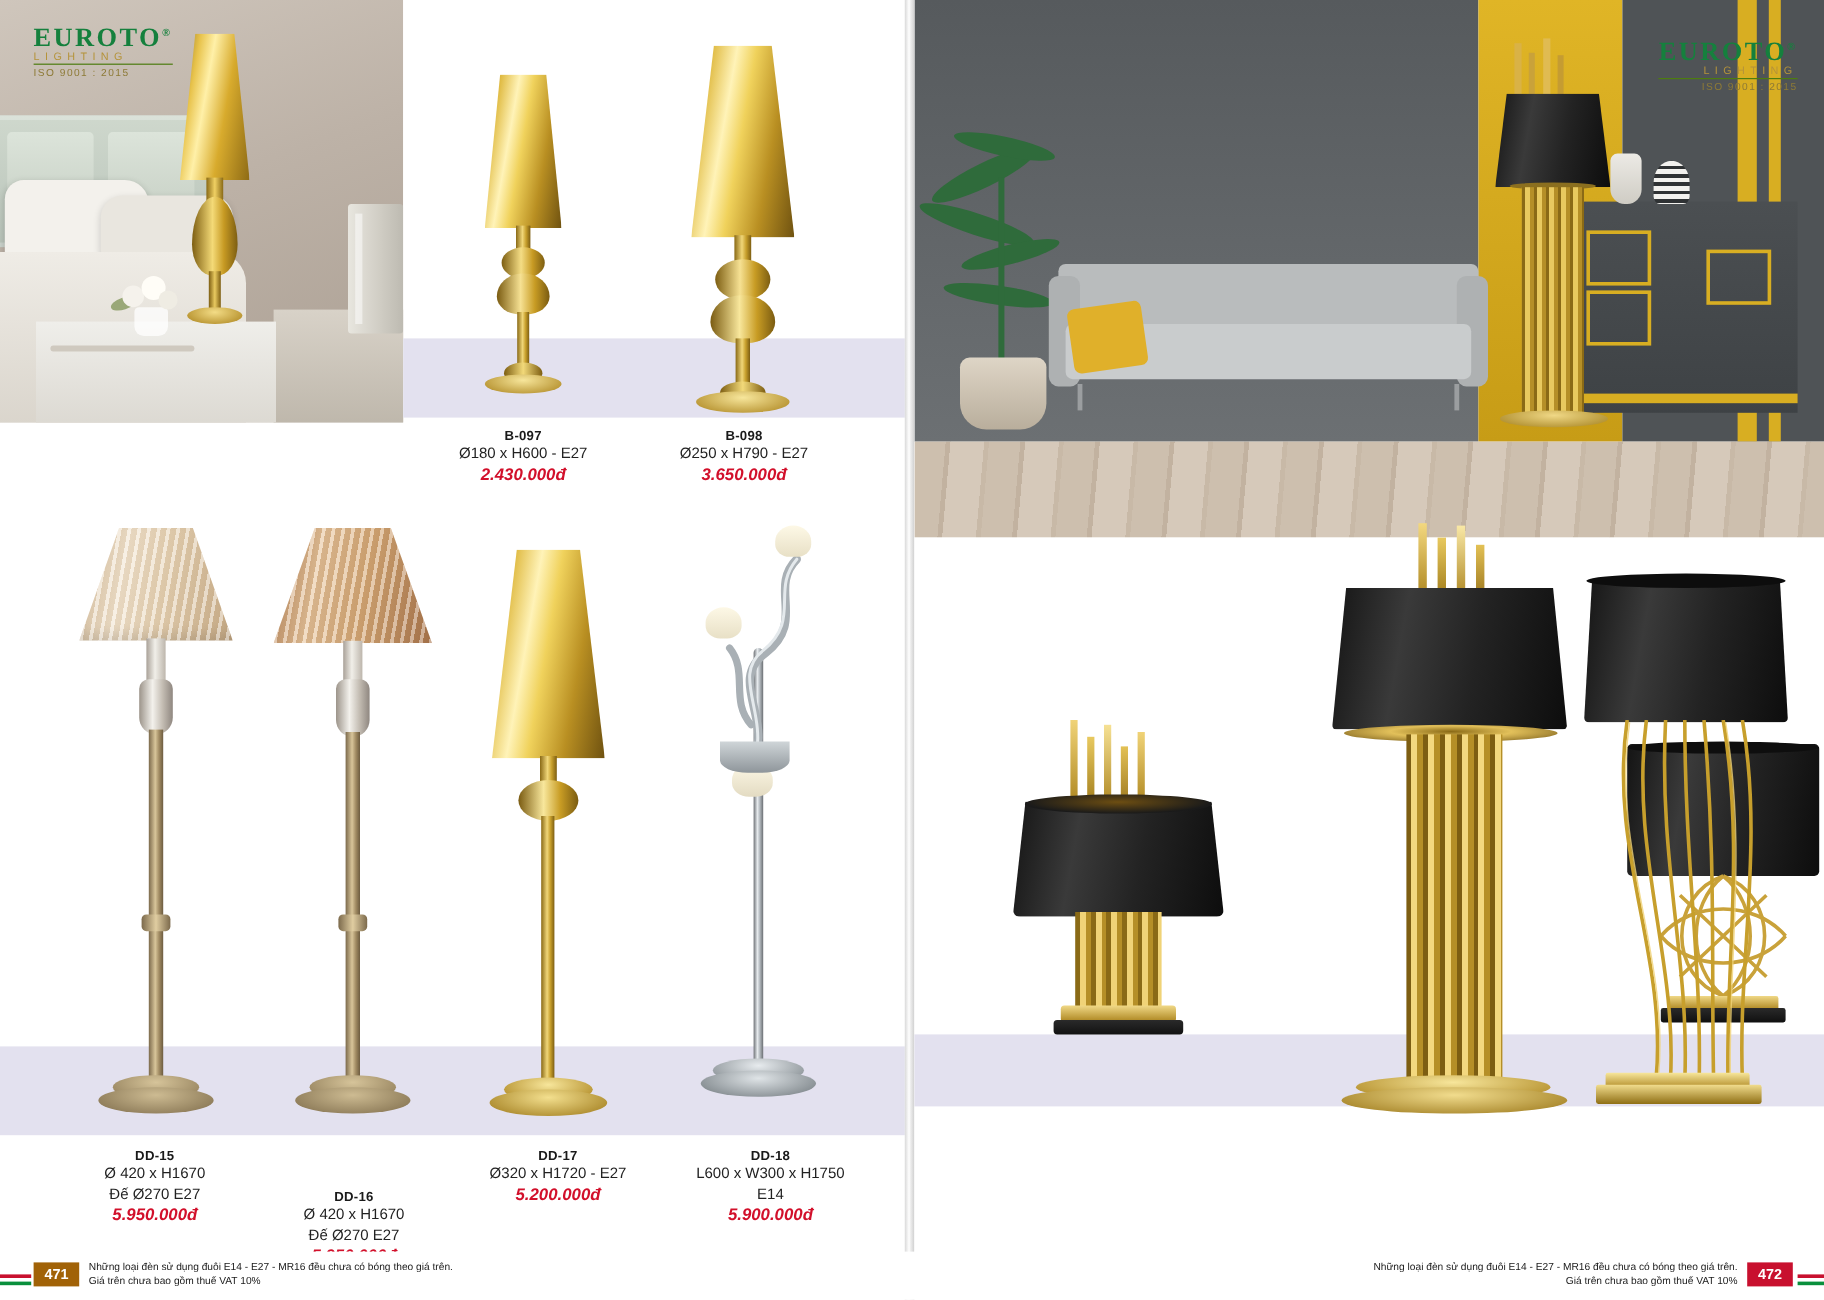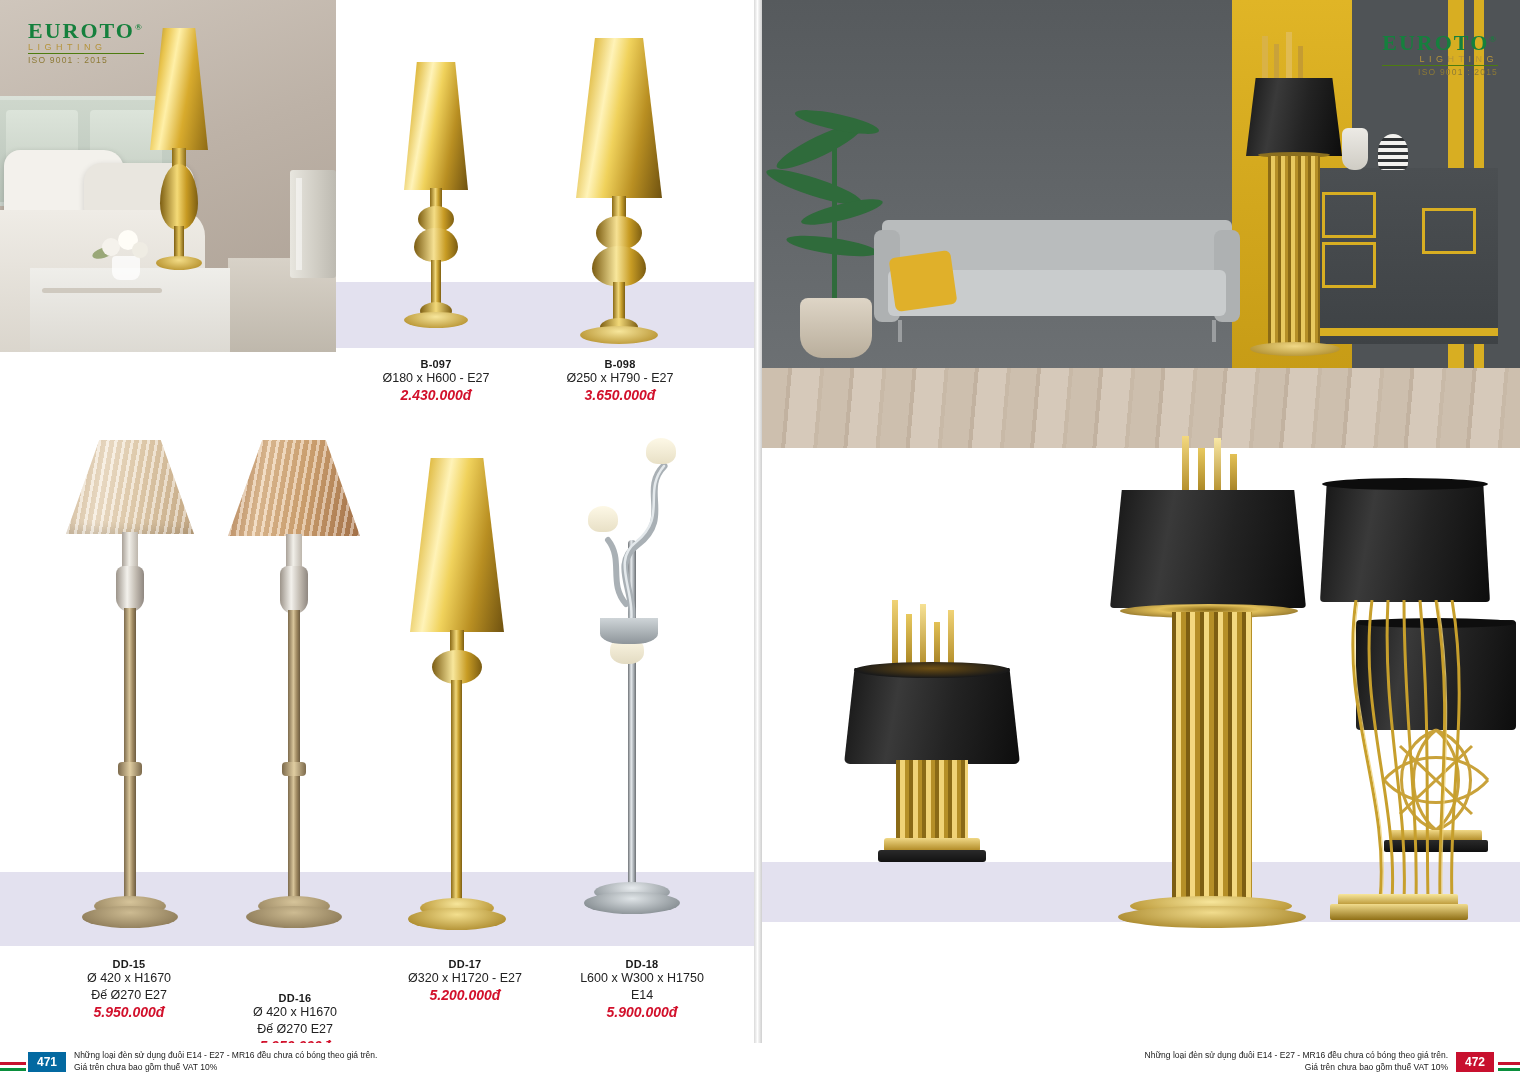--- a/index.html
+++ b/index.html
@@ -87,21 +87,21 @@
   .lamp-b098 { left:556px; top:20px; width:126px; height:312px; }
 
   .shade-gold {
     background:linear-gradient(100deg,#7d5c10 0%,#e0bb43 16%,#fff3b8 34%,#f0d25c 48%,#b98f22 72%,#6f5210 100%);
   }
 
   
   .footer { position:absolute; left:0; bottom:0; width:1520px; height:40px; background:#fff; }
   .pg-num { width:38px; height:20px; color:#fff; font-size:12px; font-weight:bold;
             display:flex; align-items:center; justify-content:center; }
-  .pg-left { background:#0369a1; }
+  .pg-left { background:#a16207; }
   .pg-right { background:#c8102e; }
   .foot-text { font-size:8.5px; color:#1a1a1a; line-height:1.35; }
   .redline { position:absolute; height:3px; background:#c8102e; }
   .greenline { position:absolute; height:3px; background:#0a8f3c; }
   .lv-wallL{position:absolute;left:0;top:0;width:470px;height:368px;background:linear-gradient(180deg,#565a5d,#6c7073);}
   .lv-wallYellow{position:absolute;left:470px;top:0;width:120px;height:368px;
     background:linear-gradient(180deg,#e0b526,#c79c16);}
   .lv-wallR{position:absolute;left:590px;top:0;width:168px;height:368px;background:#4f5356;}
   .lv-stripe1{position:absolute;left:686px;top:0;width:16px;height:368px;background:#d8ae22;}
   .lv-stripe2{position:absolute;left:712px;top:0;width:10px;height:368px;background:#d8ae22;}

